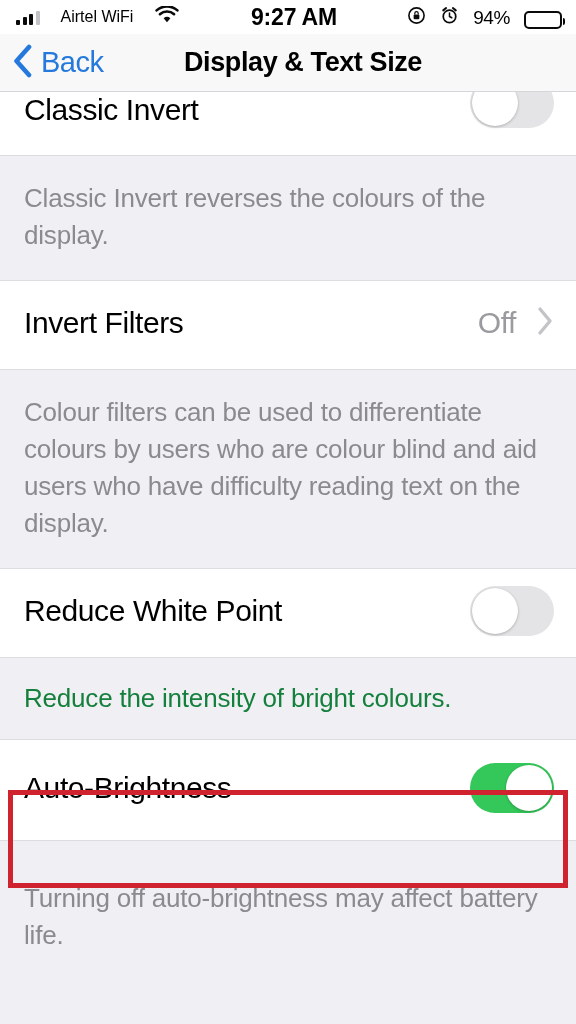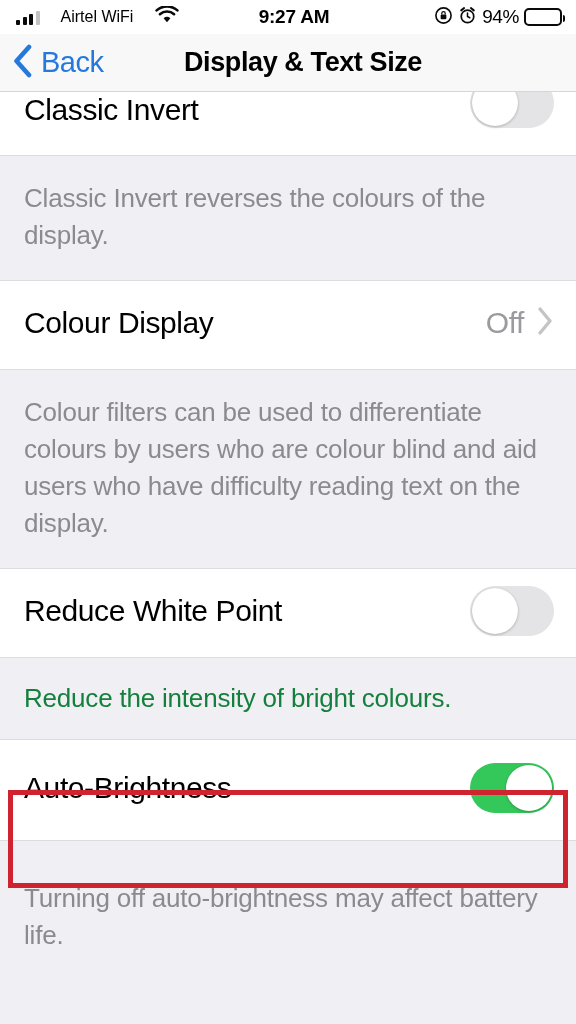--- a/index.html
+++ b/index.html
@@ -53,31 +53,31 @@
   }
   .signal-bars i:nth-child(1) { height: 5px; }
   .signal-bars i:nth-child(2) { height: 8px; }
   .signal-bars i:nth-child(3) { height: 11px; }
   .signal-bars i:nth-child(4) { height: 14px; background: #c3c3c7; }
   .wifi-icon { display: block; margin-left: 1px; }
   .status-center {
     position: absolute;
     left: 12px; right: 0;
     text-align: center;
-    font-size: 19px;
+    font-size: 23px;
     font-weight: bold;
     color: #000000;
     letter-spacing: -0.2px;
     pointer-events: none;
   }
   .status-right {
     margin-left: auto;
     display: flex;
-    align-items: center;
-    gap: 5px;
+    align-items: flex-end;
+    gap: 14px;
     z-index: 2;
   }
   .battery-pct {
     font-size: 19px;
     color: #000000;
     letter-spacing: -0.4px;
   }
   .battery {
     position: relative;
     width: 38px;
@@ -177,21 +177,21 @@
   .row-label {
     font-size: 30px;
     color: #000000;
     letter-spacing: -0.4px;
     white-space: nowrap;
   }
   .row-right {
     margin-left: auto;
     display: flex;
     align-items: flex-end;
-    gap: 12px;
+    gap: 20px;
   }
   .row-value {
     font-size: 30px;
     color: #9a9a9f;
     letter-spacing: -0.4px;
   }
   .chevron-right { display: block; }
 
   .footnote {
     background: #f0f0f4;
@@ -302,21 +302,21 @@
       <span class="row-label">Classic Invert</span>
       <span class="row-right">
         <span class="toggle off" style="background: rgb(228, 228, 230);">
           <span class="knob"></span>
         </span>
       </span>
     </div>
     <div class="footnote" style="color: rgb(138, 138, 143);">Classic Invert reverses the colours of the display.</div>
 
     <div class="row">
-      <span class="row-label">Colour Display</span>
+      <span class="row-label">Invert Filters</span>
       <span class="row-right">
         <span class="row-value">Off</span>
         <span class="chevron-right">
           <svg width="18" height="30" viewBox="0 0 18 30">
             <path d="M4 3 L14 15 L4 27" stroke="#c4c4c8" stroke-width="3.4" fill="none" stroke-linecap="round" stroke-linejoin="round"></path>
           </svg>
         </span>
       </span>
     </div>
     <div class="footnote" style="color: rgb(138, 138, 143);">Colour filters can be used to differentiate colours by users who are colour blind and aid users who have difficulty reading text on the display.</div>

